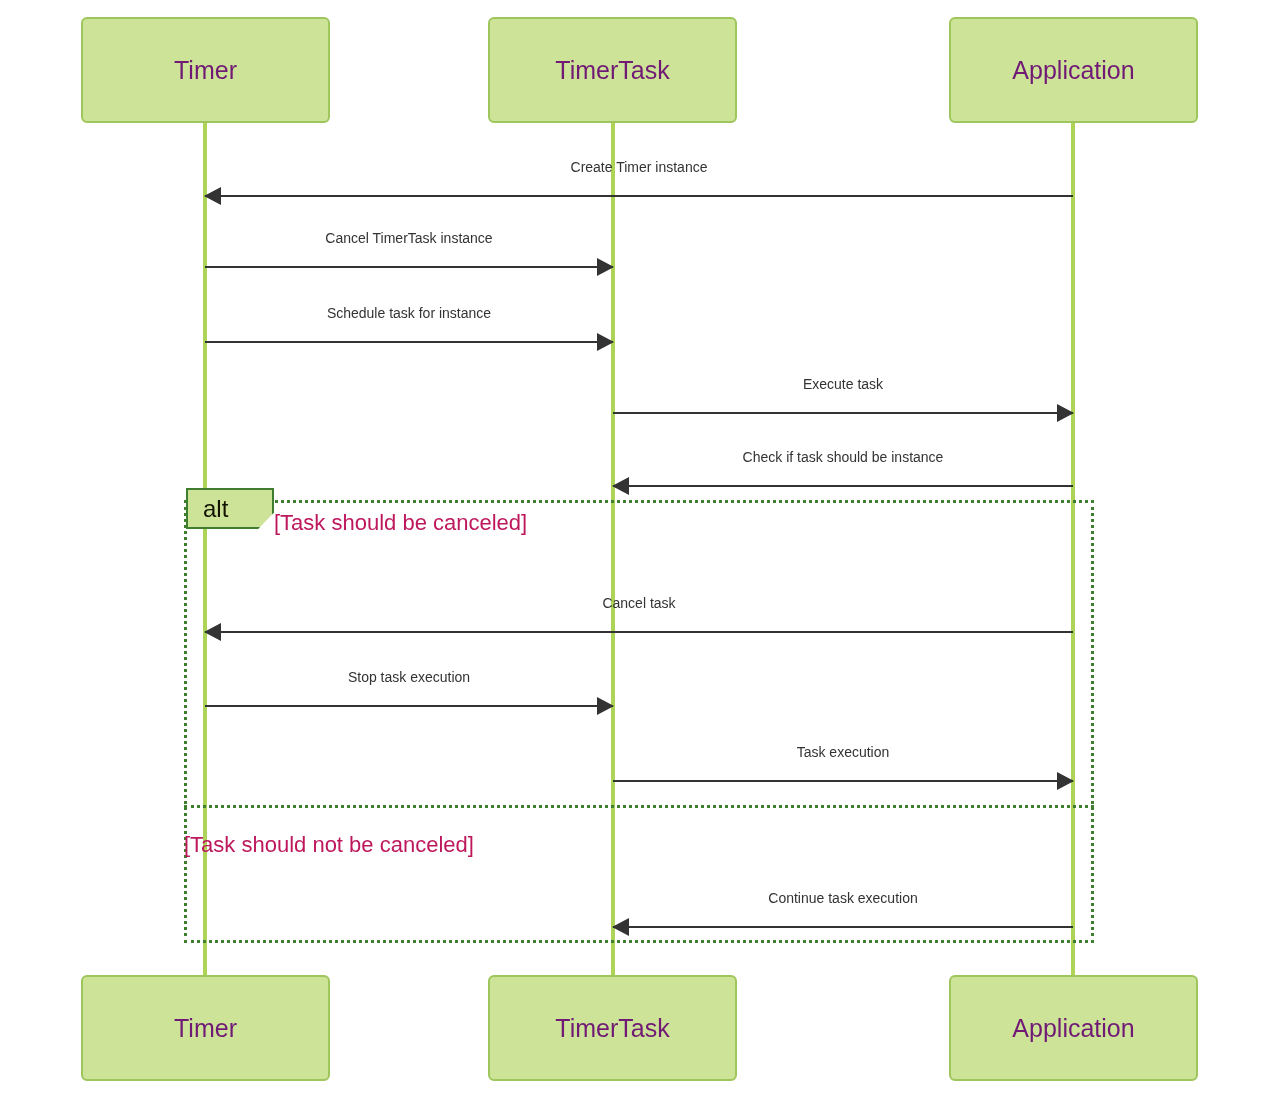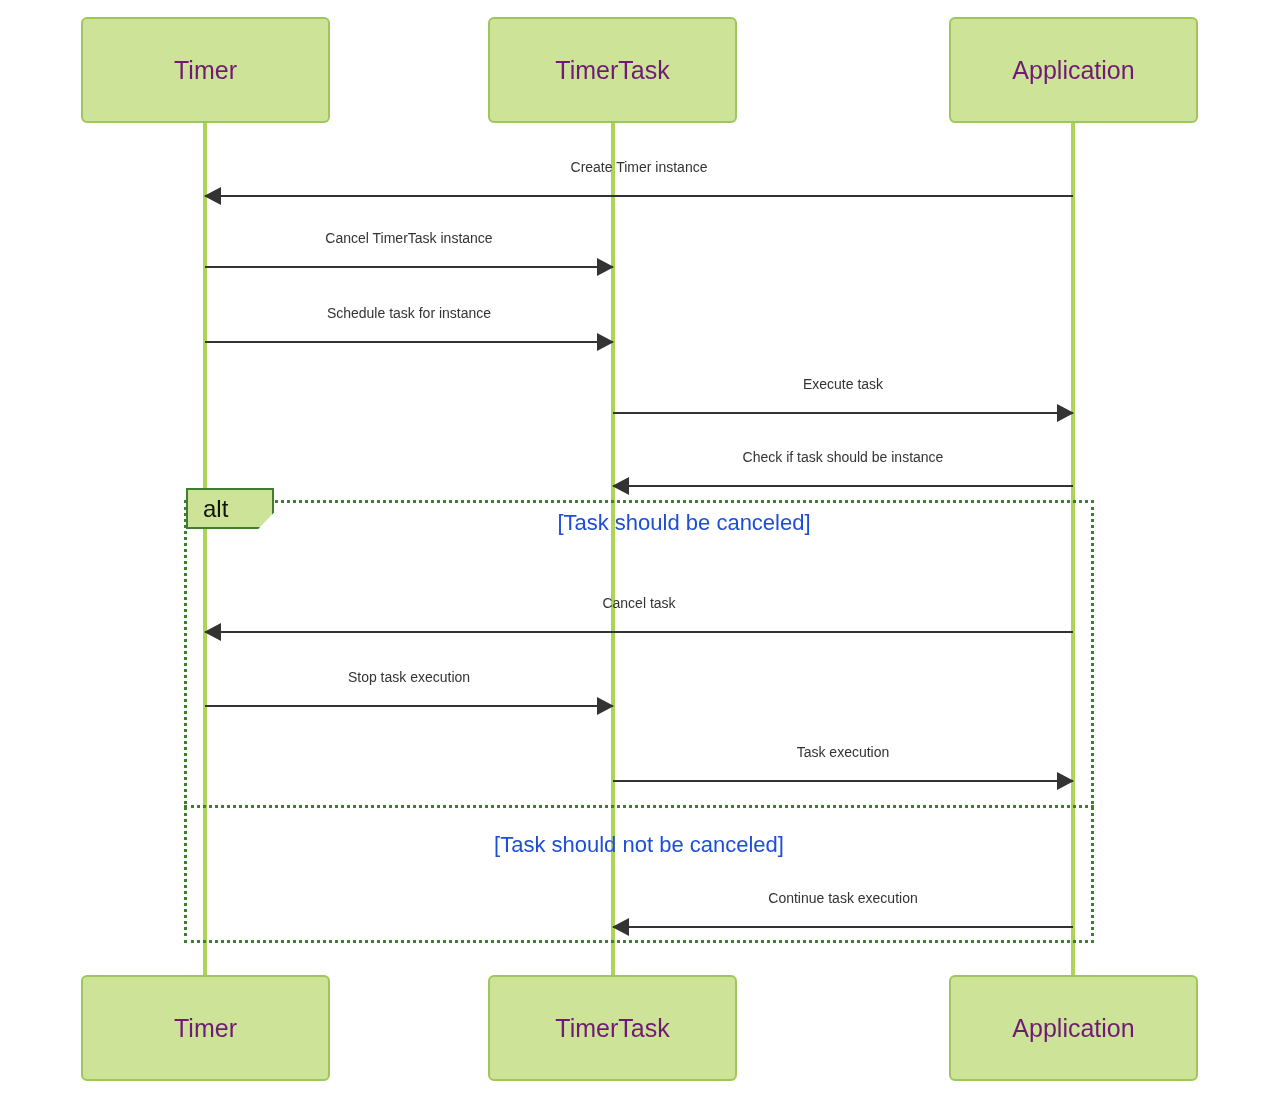--- a/index.html
+++ b/index.html
@@ -102,23 +102,22 @@
     display: flex;
     align-items: center;
     padding-left: 15px;
     -webkit-clip-path: polygon(0 0, 100% 0, 100% 60%, 82% 100%, 0 100%);
     clip-path: polygon(0 0, 100% 0, 100% 60%, 82% 100%, 0 100%);
     z-index: 7;
     font-family: "Liberation Sans", sans-serif;
   }
   .fragment-condition {
     position: absolute;
-    text-align: center;
     font-size: 22px;
-    color: #1d4ed8;
+    color: #be185d;
     white-space: nowrap;
     z-index: 7;
     font-family: "Liberation Sans", sans-serif;
   }
   .fragment-divider {
     position: absolute;
     height: 0;
     border-top: 3px dotted #3f7e2f;
     z-index: 3;
   }

